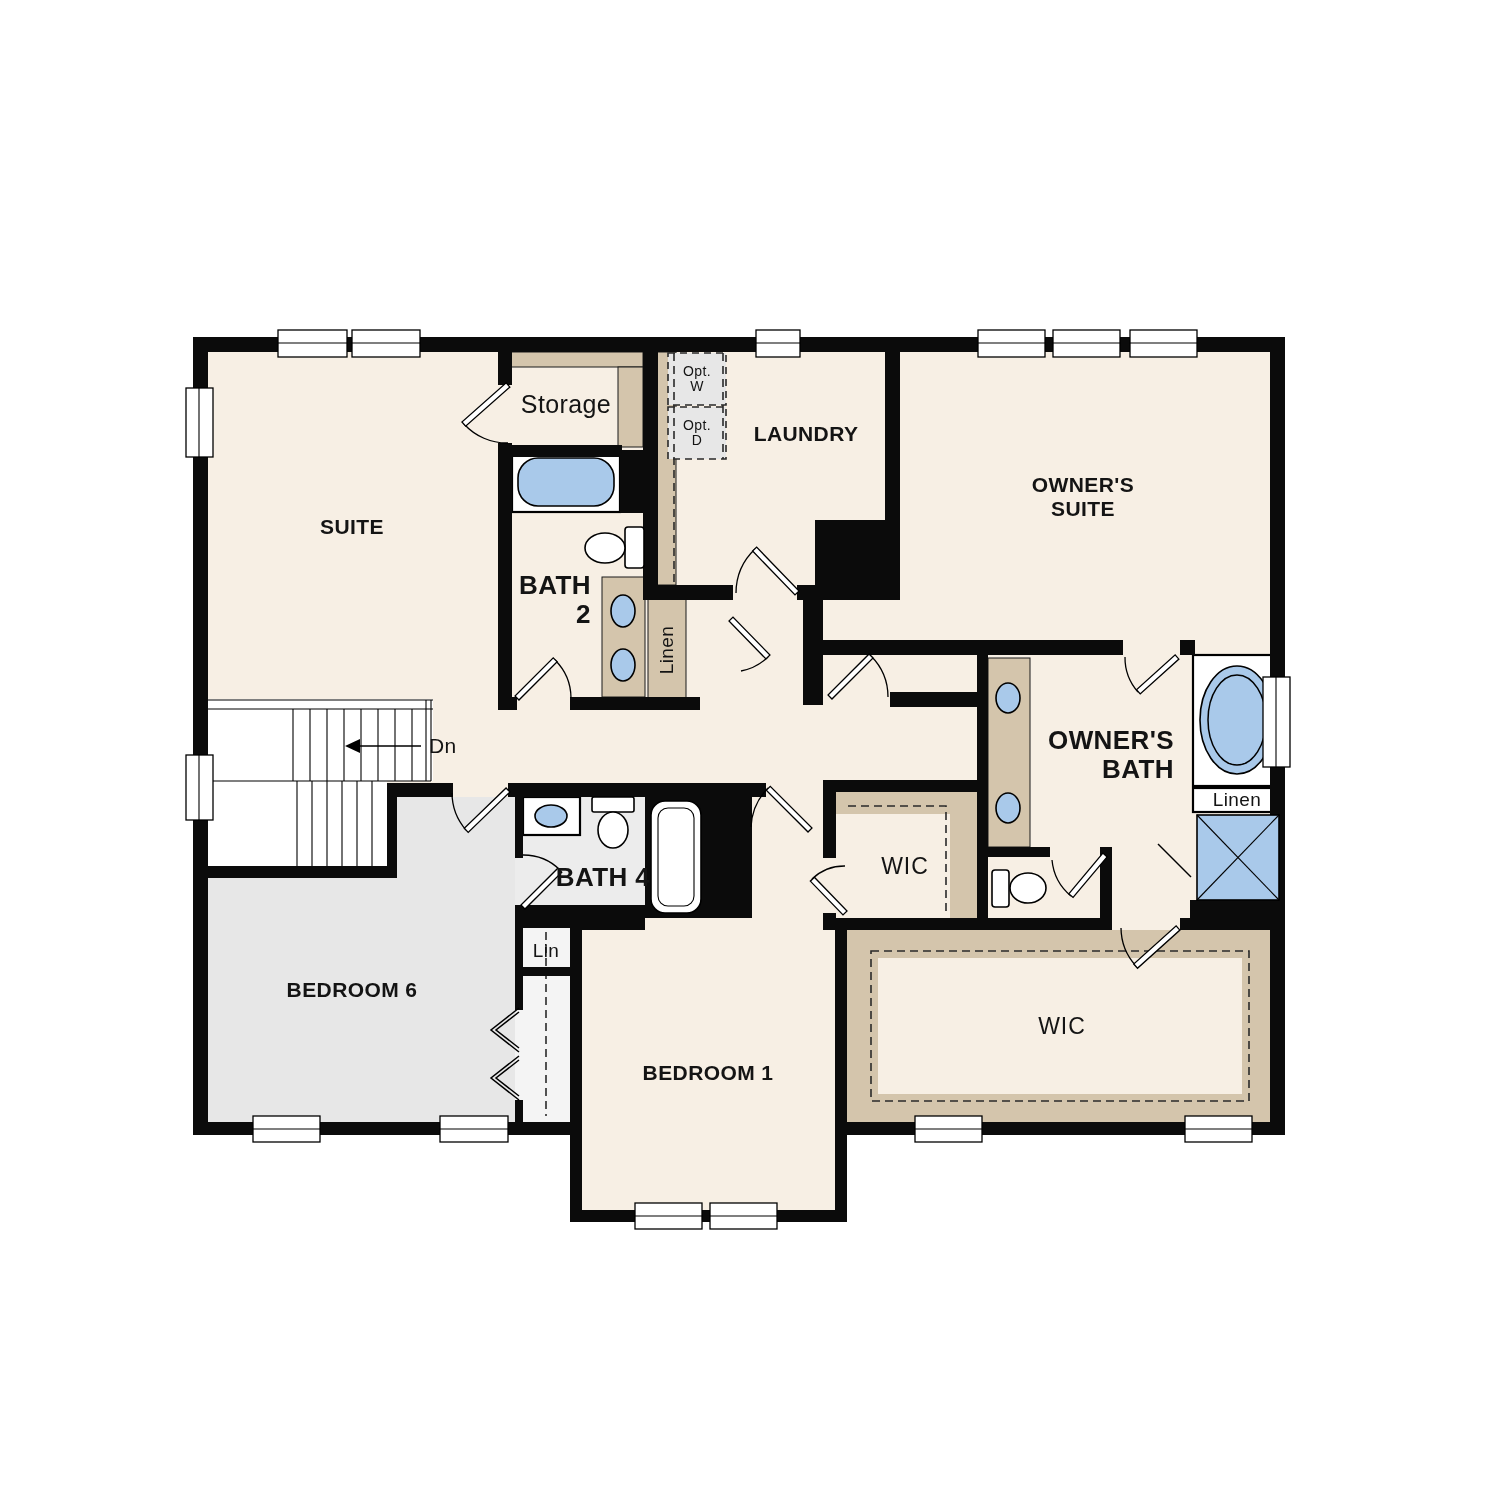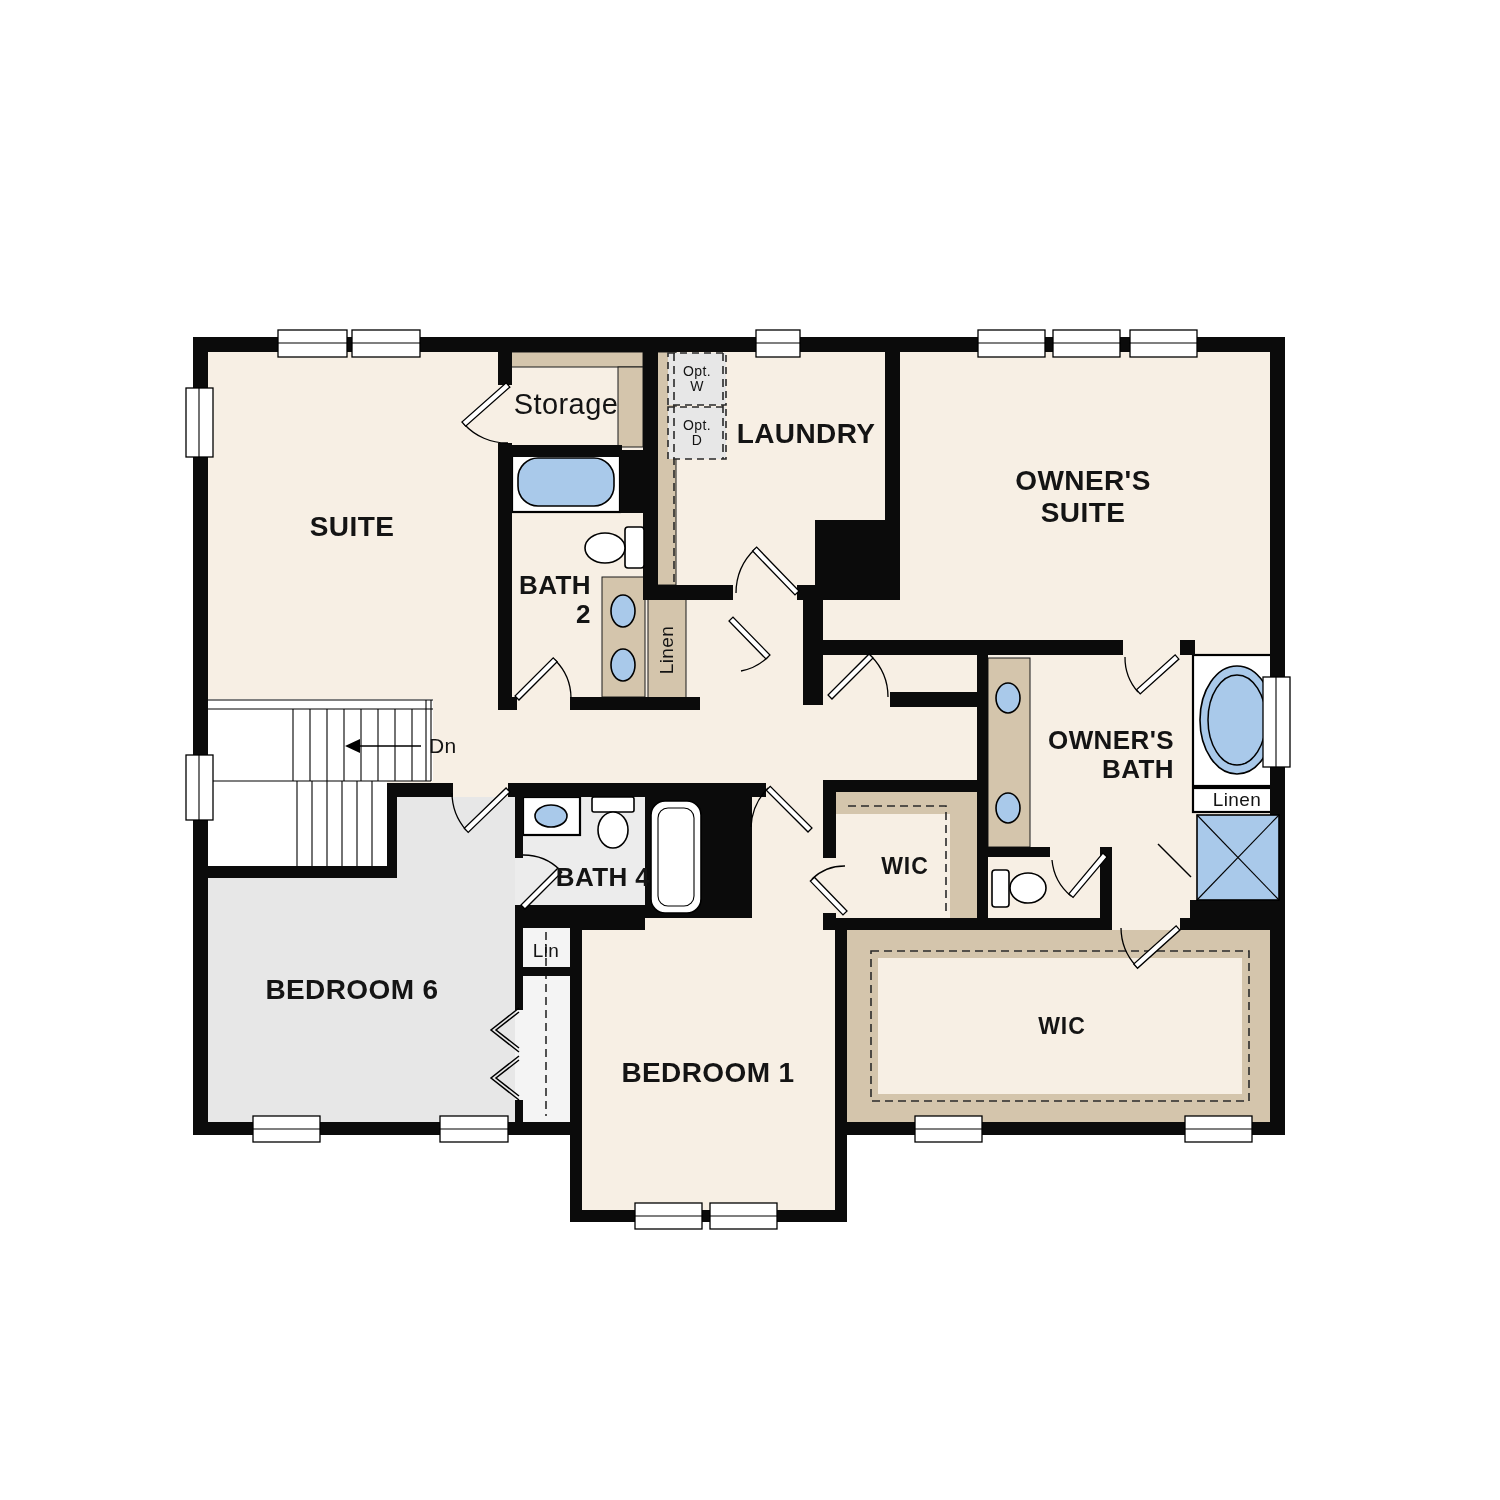--- a/index.html
+++ b/index.html
@@ -1,24 +1,24 @@
 <!DOCTYPE html>
 <html><head>
 <meta charset="utf-8">
 <style>
   html,body{margin:0;padding:0;background:#ffffff;}
   .stage{position:relative;width:1500px;height:1500px;background:#fff;overflow:hidden;
          font-family:"Liberation Sans",sans-serif;color:#111;}
   .stage svg{position:absolute;left:0;top:0;}
   .lbl{position:absolute;transform:translate(-50%,-50%);white-space:pre-line;text-align:center;
        color:#141414;line-height:1.13;letter-spacing:.4px;}
-  .rm{font-weight:bold;font-size:28px;}
+  .rm{font-weight:bold;font-size:21px;}
   .md{font-weight:bold;font-size:26px;text-align:right;}
-  .sm{font-size:29px;}
-  .wic{font-size:23px;font-weight:700;letter-spacing:1px;}
+  .sm{font-size:25px;}
+  .wic{font-size:23px;font-weight:400;letter-spacing:1px;}
   .xs{font-size:19px;}
   .dnl{font-size:21px;transform:translate(0,-50%);}
   .rot{transform:translate(-50%,-50%) rotate(-90deg);}
   .opt{font-size:14px;line-height:1.05;}
   
   .wall{fill:#0b0b0b;}
   .cream{fill:#f7efe4;}
   .gray{fill:#e7e7e7;}
   .lgray{fill:#ececec;}
   .strip{fill:#f4f4f4;}

